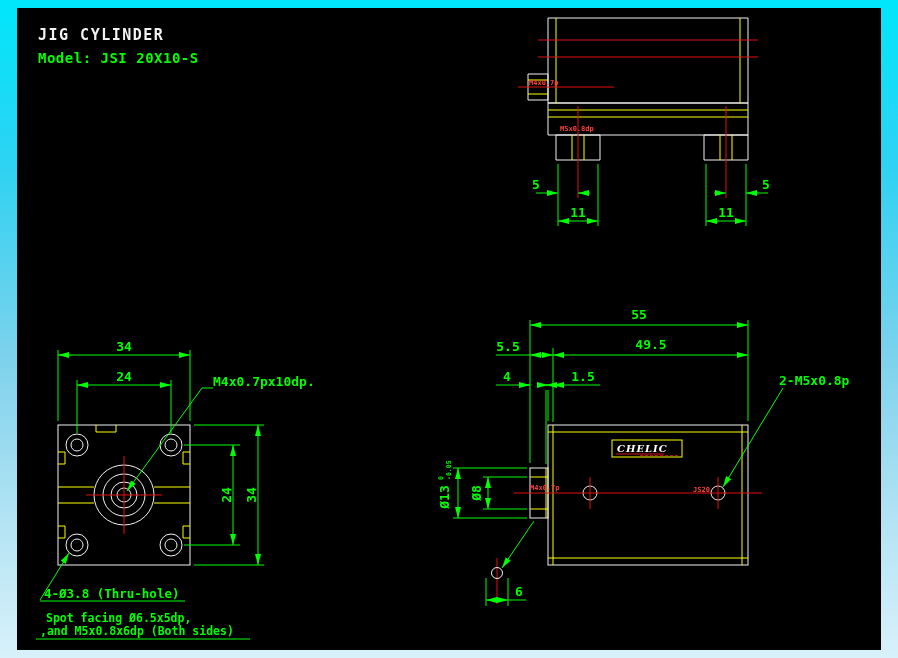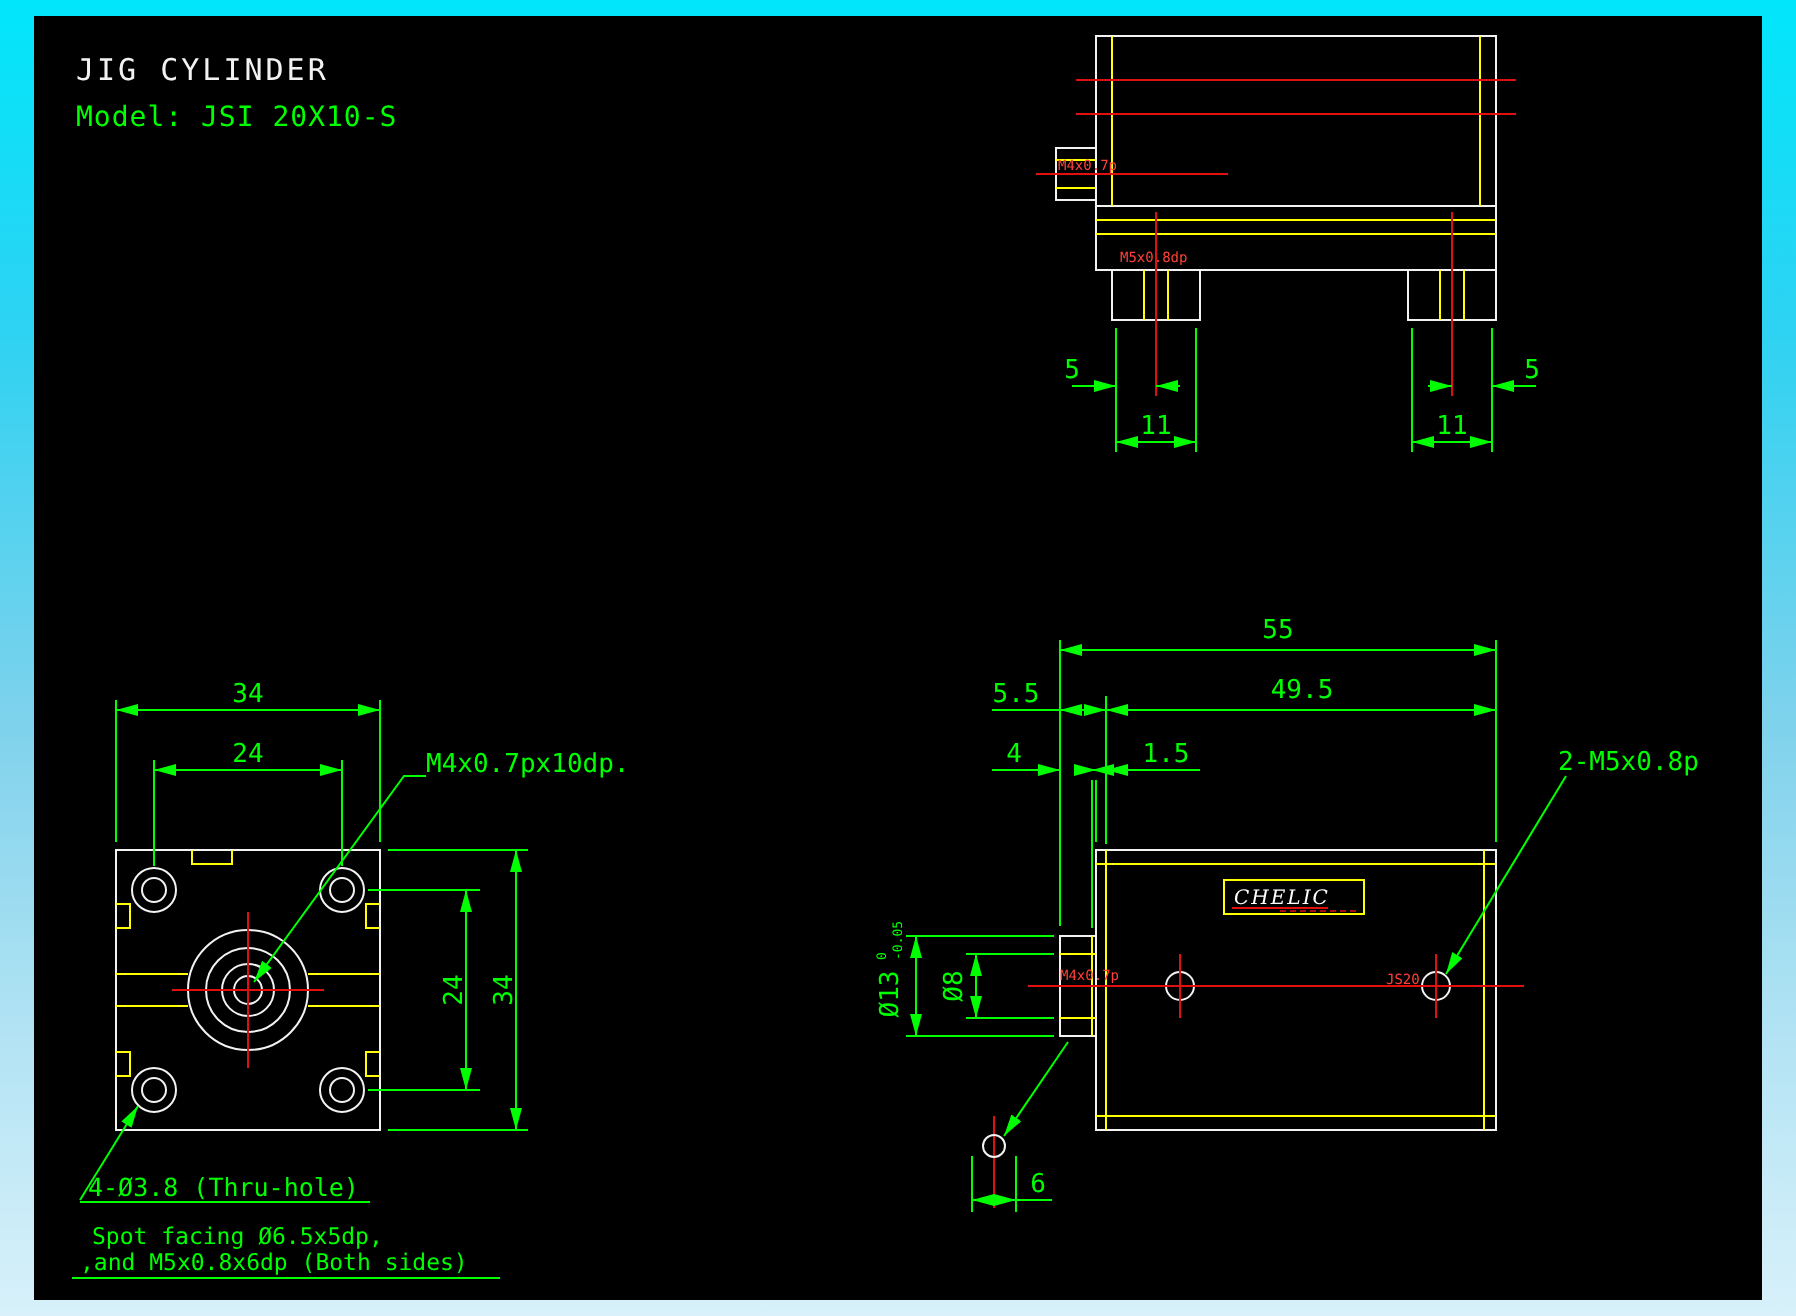--- a/index.html
+++ b/index.html
@@ -1,17 +1,17 @@
 <!DOCTYPE html>
 <html><head>
 <meta charset="utf-8">
 <style>
   html,body{margin:0;padding:0;background:#222;}
   .page{position:relative;width:898px;height:658px;overflow:hidden;
-        background:linear-gradient(180deg,#00e6fb 0%,#2ed2f2 25%,#7fd2ec 55%,#b5e4f4 80%,#d8f1fa 100%);}
+        background:linear-gradient(180deg,#00e6fb 0%,#2ed2f2 25%,#7fd2ec 55%,#b5e4f4 80%,#d8f1fa 100%);font-weight:bold;}
   .canvas{position:absolute;left:17px;top:8px;width:864px;height:642px;background:#000;}
   svg{position:absolute;left:0;top:0;}
   .lw{stroke:#f2f2f2;stroke-width:1;fill:none}
   .ly{stroke:#ffff00;stroke-width:1;fill:none}
   .lr{stroke:#e01010;stroke-width:1;fill:none}
   .lg{stroke:#00ff00;stroke-width:1;fill:none}
   .lrd{stroke:#e01010;stroke-width:0.8;fill:none;stroke-dasharray:3 2}
   text{font-family:"DejaVu Sans Mono",monospace;}
   .t-title{fill:#f2f2f2;font-size:15px;letter-spacing:1.5px}
   .t-model{fill:#00ff00;font-size:14px;letter-spacing:0.5px}

